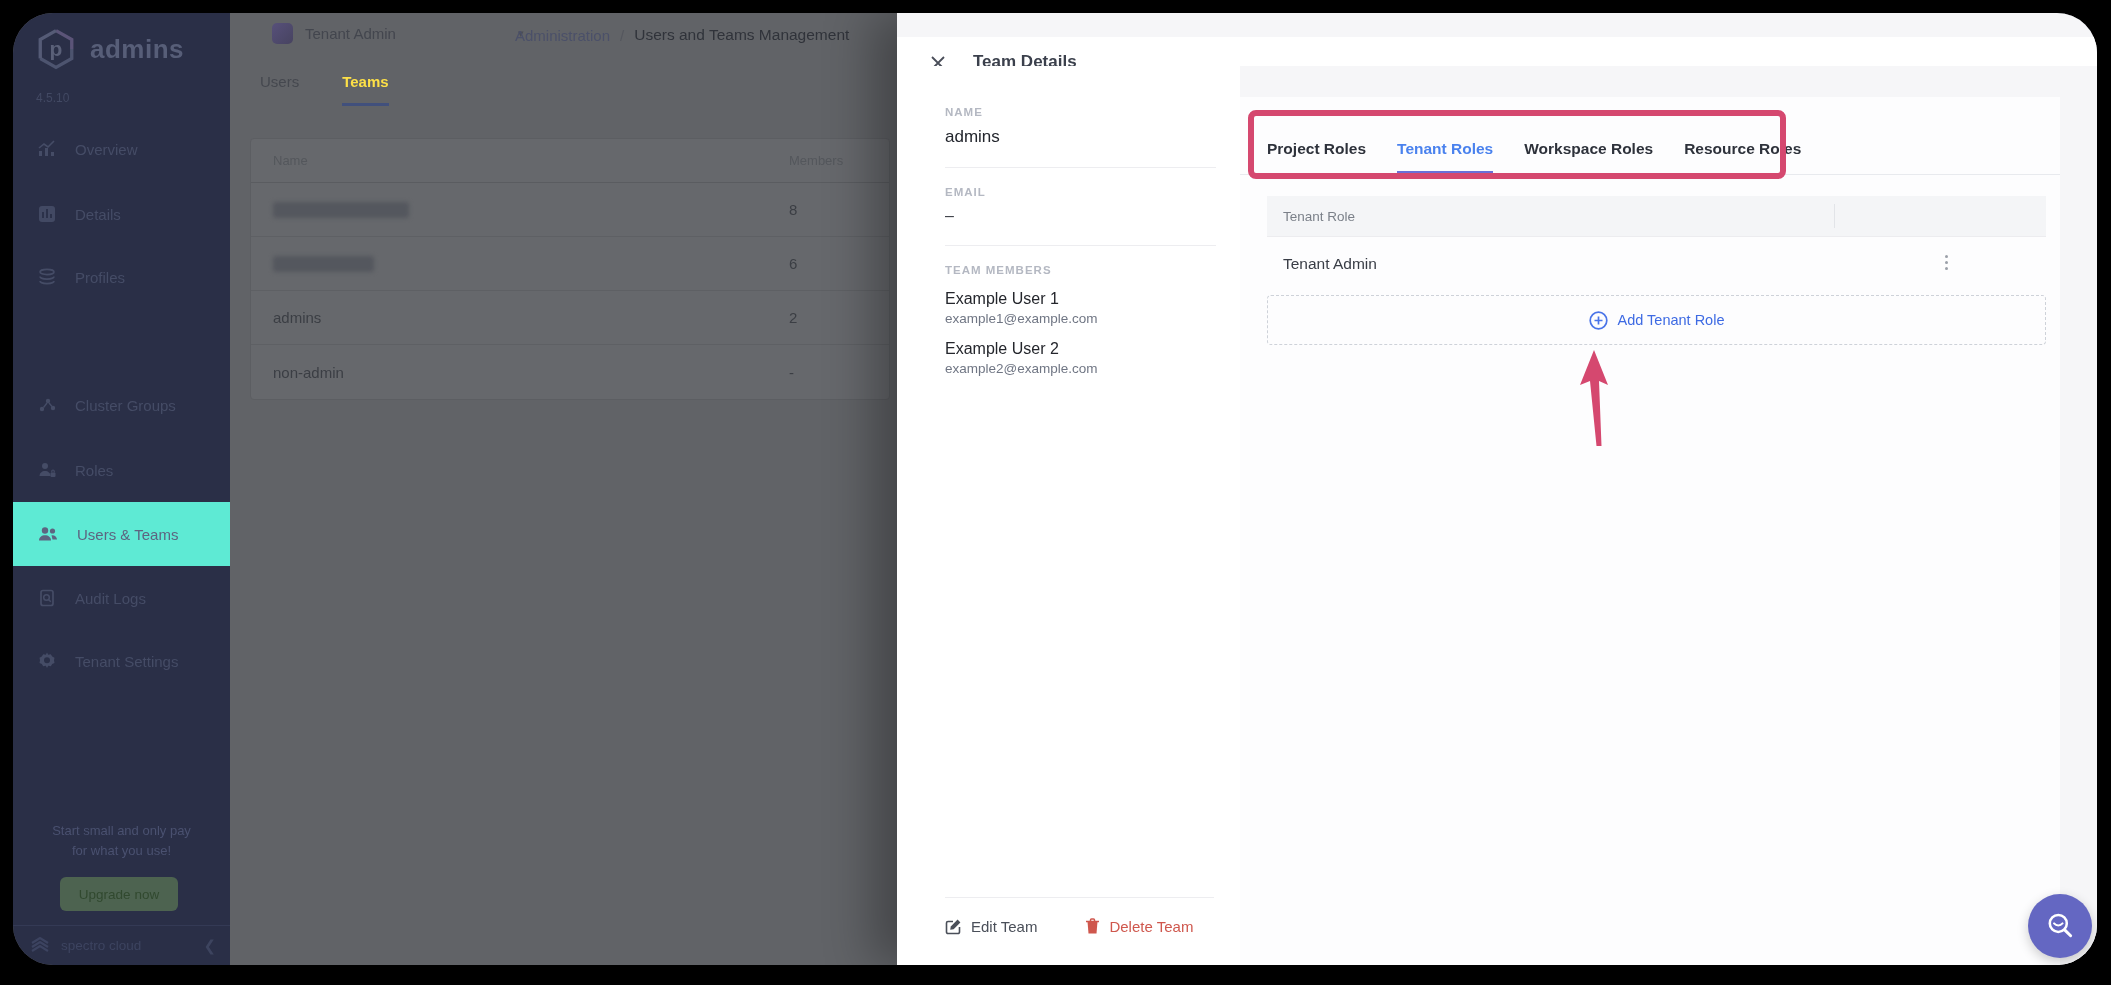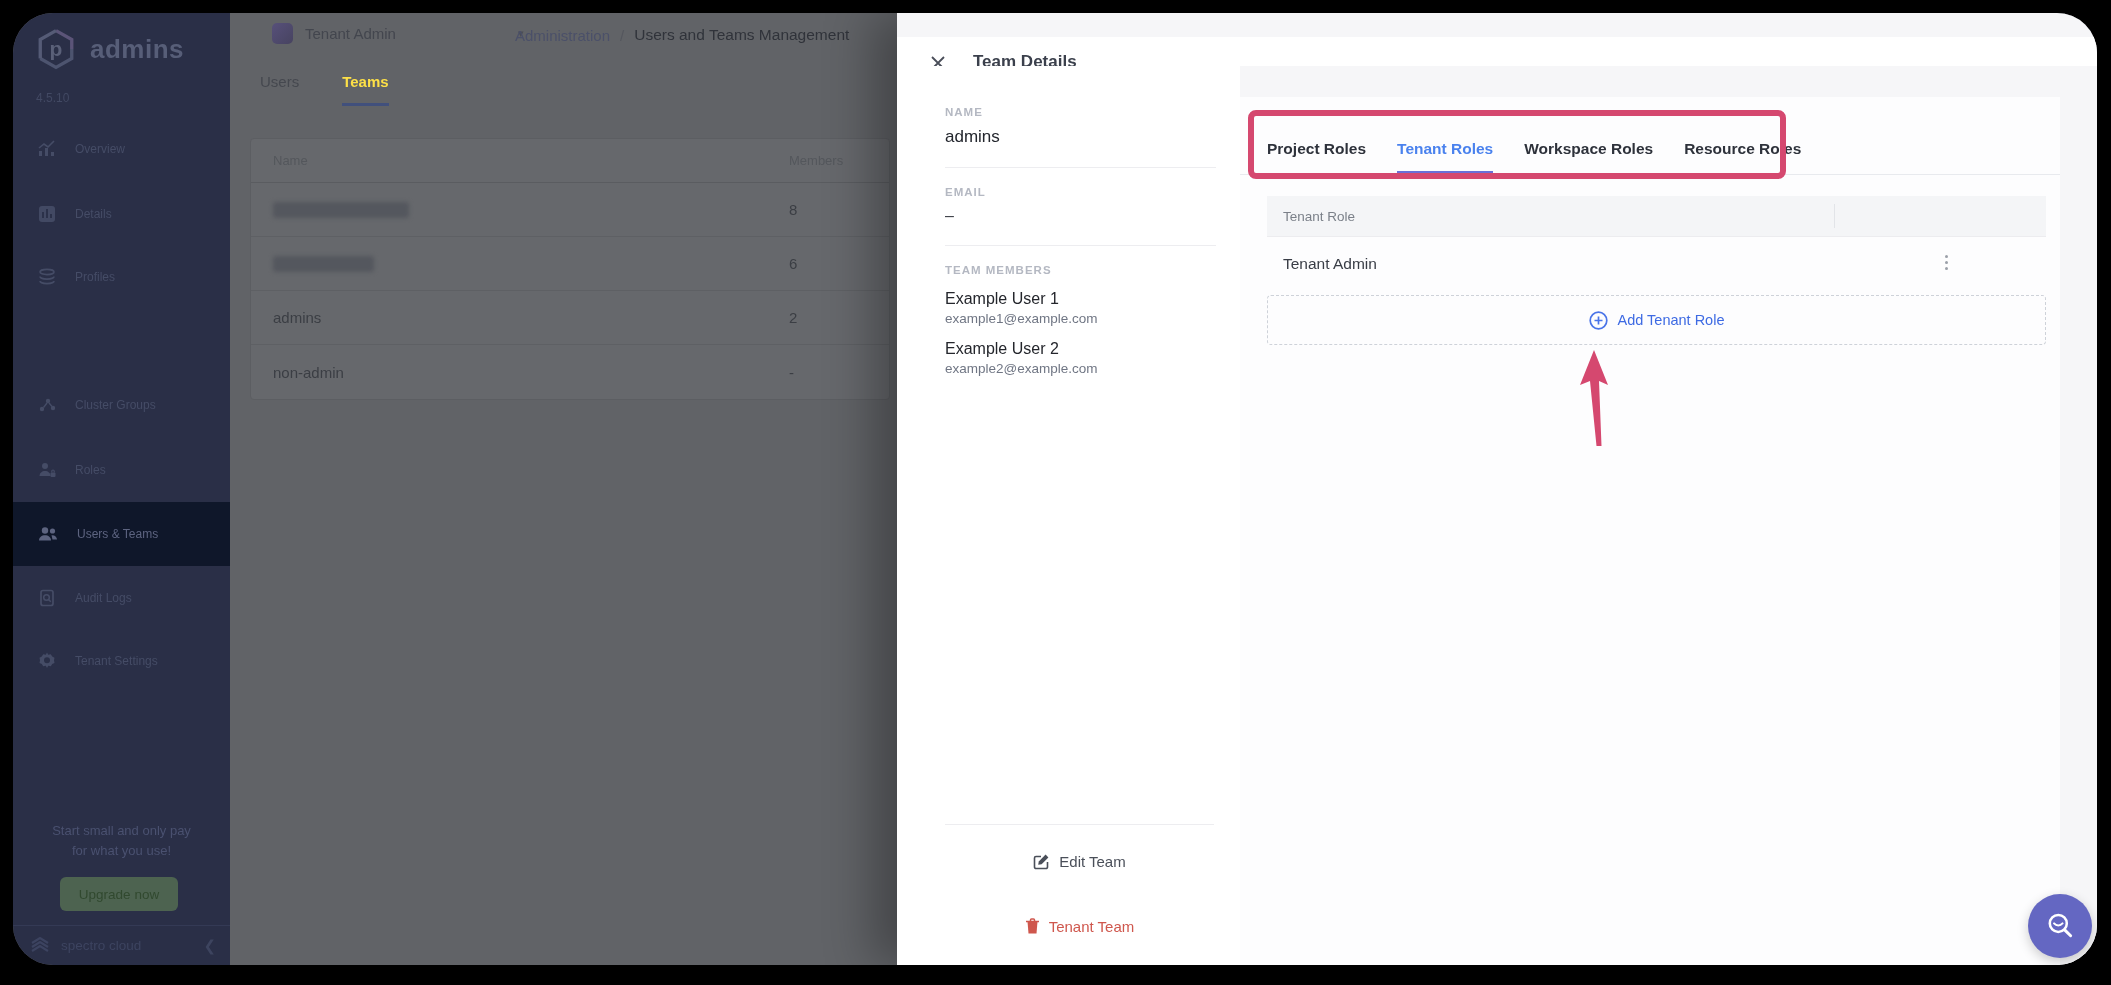--- a/index.html
+++ b/index.html
@@ -7,23 +7,23 @@
   .stage{position:relative;width:2111px;height:985px;background:#000;overflow:hidden;}
   .window{position:absolute;left:13px;top:13px;width:2084px;height:952px;border-radius:40px;
           overflow:hidden;background:#616367;box-shadow:0 12px 50px rgba(0,0,0,.65);}
 
   
   .sidebar{position:absolute;left:0;top:0;width:217px;height:100%;background:#2a2f47;}
   .logo-row{position:absolute;left:22px;top:15px;display:flex;align-items:center;gap:13px;}
   .logo-text{font-size:26px;font-weight:bold;color:#575e78;letter-spacing:.5px;}
   .version{position:absolute;left:23px;top:78px;font-size:12px;color:#424963;}
   .nav-item{position:absolute;left:0;width:100%;height:56px;display:flex;align-items:center;
-            gap:18px;padding-left:24px;color:#454c66;font-size:12px;cursor:pointer;}
+            gap:18px;padding-left:24px;color:#454c66;font-size:15px;cursor:pointer;}
   .nav-item svg{flex:0 0 auto;}
-  .nav-item.active{height:64px;background:#0f172a;color:#5d6480;}
+  .nav-item.active{height:64px;background:#5eead4;color:#5d6480;}
   .promo{position:absolute;left:0;width:100%;top:808px;text-align:center;color:#4a5170;
          font-size:13px;line-height:20px;}
   .upgrade-btn{position:absolute;left:47px;top:864px;width:118px;height:34px;border-radius:6px;
          background:#4d6350;color:#31492f;font-size:13.5px;display:flex;align-items:center;
          justify-content:center;cursor:pointer;}
   .side-footer{position:absolute;left:0;bottom:0;width:100%;height:40px;border-top:1px solid #343a55;
          display:flex;align-items:center;padding:0 14px;gap:8px;color:#3f4660;}
   .brand-text{font-size:13.5px;color:#3d4460;}
   .collapse{margin-left:auto;font-size:15px;color:#3d445f;cursor:pointer;}
 
@@ -63,21 +63,21 @@
   .left-col{position:absolute;left:0;top:53px;width:343px;bottom:0;background:#fff;
           padding:40px 24px 0 48px;}
   .field-label{font-size:11.5px;letter-spacing:1px;color:#b4b8c2;font-weight:bold;}
   .field-value{font-size:17px;color:#23262d;margin-top:9px;}
   .field-dash{font-size:16px;color:#3d4048;margin-top:9px;}
   .lc-divider{border:none;border-top:1px solid #ededf0;margin:20px 0 18px 0;}
   .member{margin-top:14px;}
   .member-name{font-size:16px;color:#24262c;}
   .member-email{font-size:13.5px;color:#707684;margin-top:3px;}
   .team-actions{position:absolute;left:48px;right:26px;bottom:30px;border-top:1px solid #ededf0;
-          padding-top:28px;display:flex;gap:48px;align-items:center;flex-direction:column;}
+          padding-top:20px;display:flex;gap:48px;align-items:center;}
   .action-btn{display:flex;align-items:center;gap:9px;font-size:15px;cursor:pointer;}
   .edit-action{color:#4a4f59;}
   .delete-action{color:#cf574d;}
 
   .right-panel{position:absolute;left:343px;top:53px;right:0;bottom:0;background:#f6f6f8;}
   .roles-card{position:absolute;left:0;top:31px;width:820px;bottom:0;background:#fdfdfe;}
   .role-tabbar{height:78px;border-bottom:1px solid #e8eaee;display:flex;align-items:flex-end;
           gap:31px;padding:0 0 0 27px;}
   .role-tab{font-size:15.5px;font-weight:bold;color:#2e323b;padding-bottom:16px;cursor:pointer;}
   .role-tab.active{color:#4a82ee;border-bottom:3px solid #6a6fd8;padding-bottom:13px;}
@@ -281,21 +281,21 @@
                 <path d="M14.5 9v5a1.5 1.5 0 01-1.5 1.5H3A1.5 1.5 0 011.5 14V5A1.5 1.5 0 013 3.5h5" fill="none" stroke="currentColor" stroke-width="1.6"></path>
                 <path d="M12.6 1.6l2.8 2.8L8.6 11.2l-3.4.6.6-3.4z" fill="currentColor"></path>
               </svg>
             <span>Edit Team</span>
           </div>
           <div class="action-btn delete-action">
             <svg width="15" height="17" viewBox="0 0 15 17">
                 <path d="M1 3.5h13M5.5 3.5V2a1 1 0 011-1h2a1 1 0 011 1v1.5" fill="none" stroke="currentColor" stroke-width="1.5"></path>
                 <path d="M2.5 3.5l1 12h8l1-12z" fill="currentColor"></path>
               </svg>
-            <span>Tenant Team</span>
+            <span>Delete Team</span>
           </div>
         </div>
       </div>
 
       <div class="right-panel">
         <div class="roles-card">
           <div class="role-tabbar">
             <div class="role-tab">Project Roles</div>
             <div class="role-tab active">Tenant Roles</div>
             <div class="role-tab">Workspace Roles</div>

